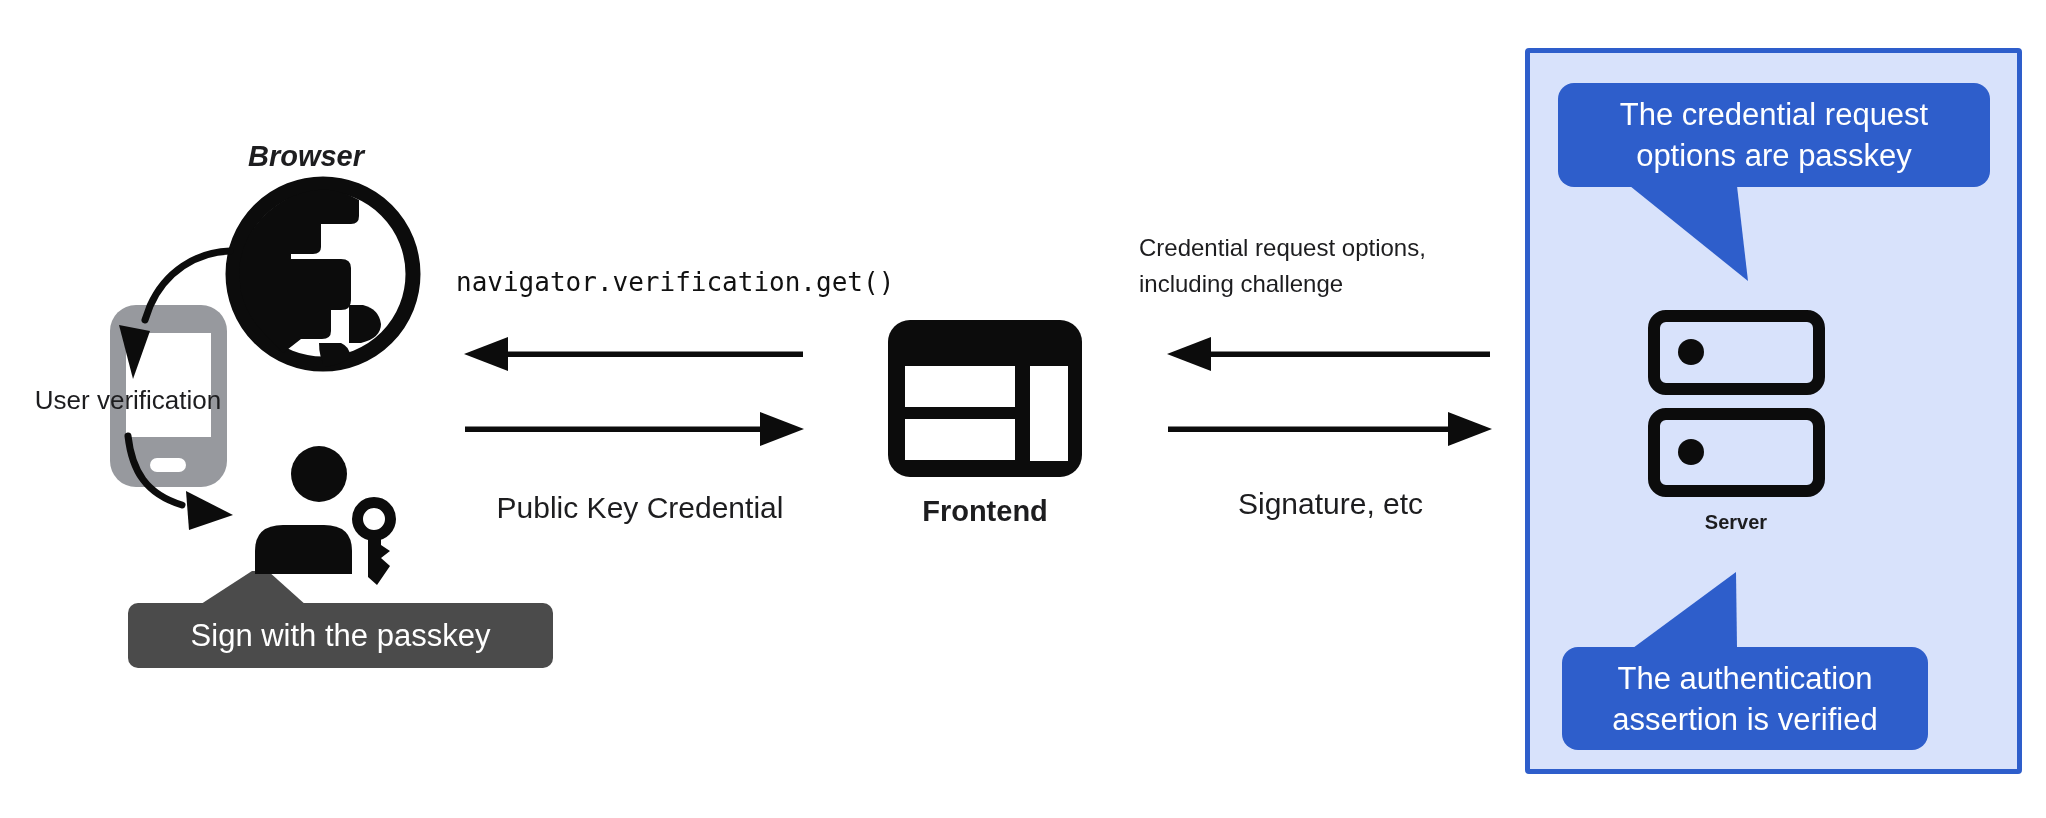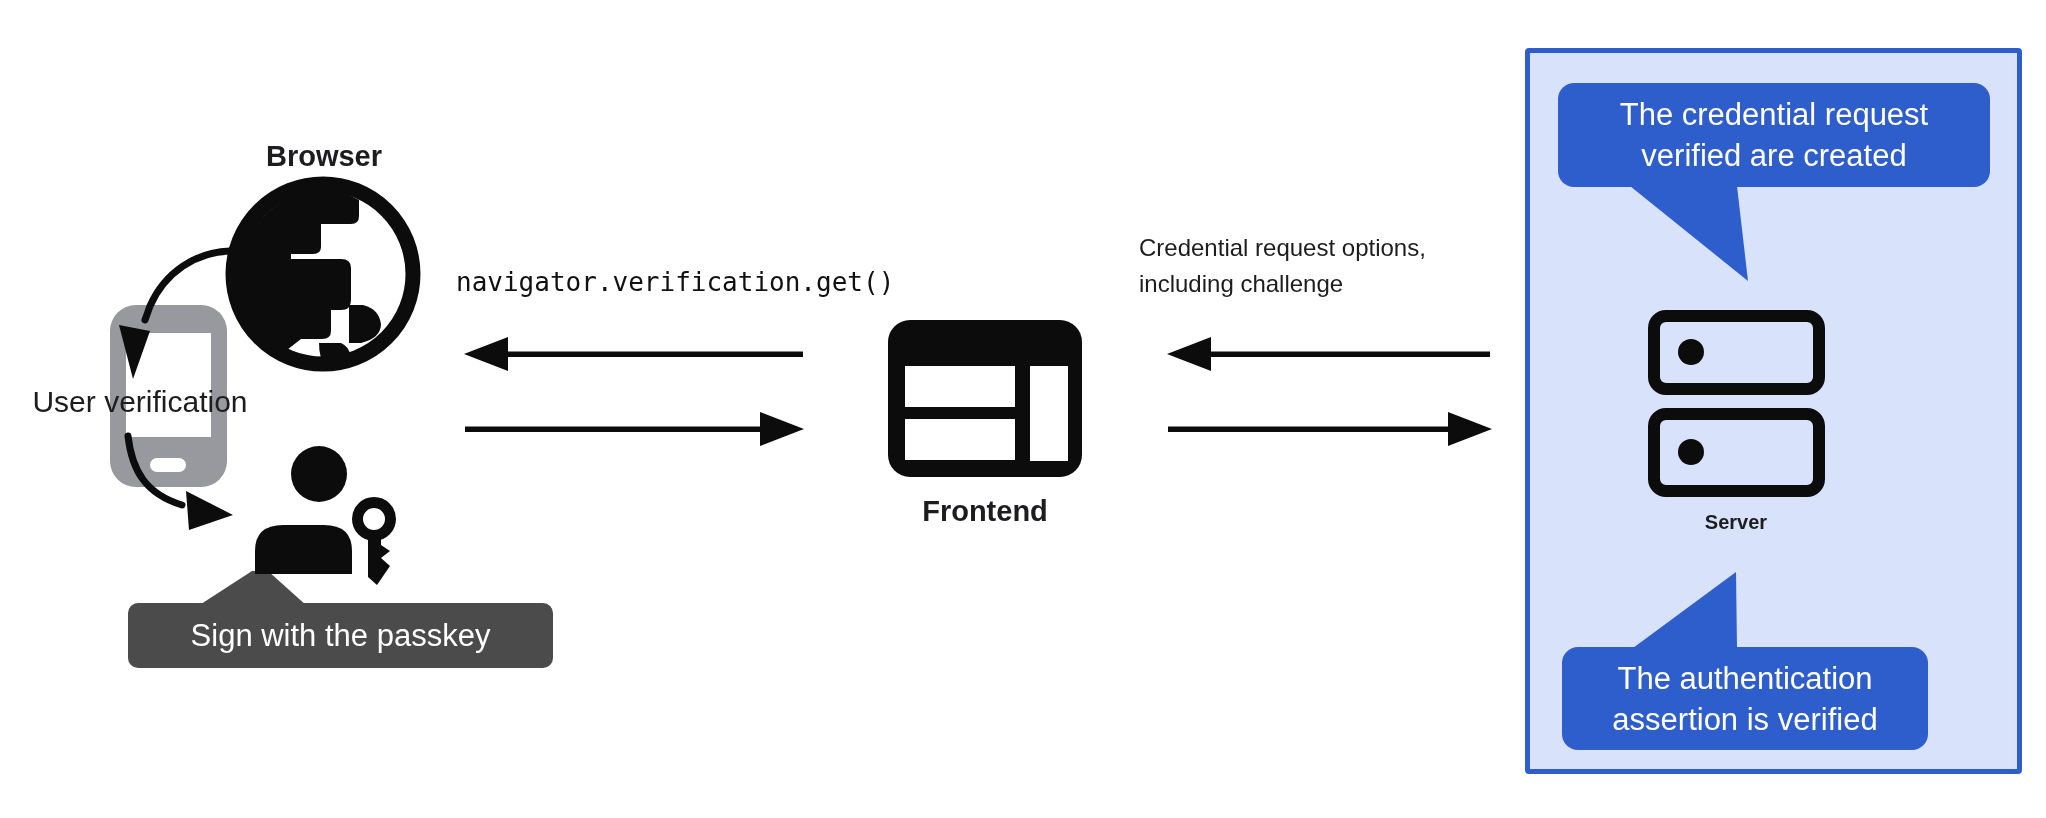--- a/index.html
+++ b/index.html
@@ -28,40 +28,40 @@
      background:var(--panel-bg);border:5px solid var(--accent-blue);border-radius:4px;}
   .bubble{position:absolute;background:var(--accent-blue);border-radius:16px;color:#fff;
      display:flex;align-items:center;justify-content:center;text-align:center;
      font-size:31px;line-height:41px;white-space:pre-line;}
   #bubble-top{left:1558px;top:83px;width:432px;height:104px;}
   #bubble-bottom{left:1562px;top:647px;width:366px;height:103px;}
   #passkey-tooltip{left:128px;top:603px;width:425px;height:65px;background:var(--tooltip-gray);
      border-radius:10px;display:flex;align-items:center;justify-content:center;
      color:#ffffff;font-size:31px;}
 
-  #browser-label{left:234px;top:140px;width:180px;font-size:29px;font-weight:bold;}
-  #user-verification-label{left:20px;top:385px;width:240px;font-size:30px;}
+  #browser-label{left:216px;top:140px;width:180px;font-size:29px;font-weight:bold;font-style:italic;}
+  #user-verification-label{left:8px;top:385px;width:240px;font-size:26px;}
   #api-call-label{left:456px;top:267px;font-family:"DejaVu Sans Mono","Liberation Mono",monospace;
      font-size:26px;color:#111;}
   #public-key-label{left:465px;top:491px;width:350px;font-size:30px;}
   #frontend-label{left:885px;top:495px;width:200px;font-size:29px;font-weight:bold;}
   #request-label{left:1139px;top:230px;width:400px;font-size:24px;line-height:36px;}
   #signature-label{left:1238px;top:487px;width:300px;font-size:30px;}
   #server-label{left:1636px;top:511px;width:200px;font-size:20px;font-weight:bold;}
 </style>
 </head>
 <body>
 
 <div id="canvas">
 
   <div id="server-panel" class="abs"></div>
 
   <div id="bubble-top" class="bubble">
     <span>The credential request
-verified are created</span>
+options are passkey</span>
   </div>
   <div id="bubble-bottom" class="bubble">
     <span>The authentication
 assertion is verified</span>
   </div>
 
   <div id="passkey-tooltip" class="abs">
     <span>Sign with the passkey</span>
   </div>
 
@@ -135,17 +135,19 @@
       <rect x="1654" y="316" width="165" height="73" rx="12" class="stroke-ink" stroke-width="12"></rect>
       <circle cx="1691" cy="352" r="13" class="fill-ink"></circle>
       <rect x="1654" y="414" width="165" height="77" rx="12" class="stroke-ink" stroke-width="12"></rect>
       <circle cx="1691" cy="452" r="13" class="fill-ink"></circle>
     </g>
   </svg>
 
   <div id="browser-label" class="txt center">Browser</div>
   <div id="user-verification-label" class="txt center">User verification</div>
   <div id="api-call-label" class="txt">navigator.verification.get()</div>
+  <div id="public-key-label" class="txt center">Public Key Credential</div>
   <div id="frontend-label" class="txt center">Frontend</div>
   <div id="request-label" class="txt">Credential request options,
 including challenge</div>
+  <div id="signature-label" class="txt">Signature, etc</div>
   <div id="server-label" class="txt center">Server</div>
 </div>
 
 </body></html>

